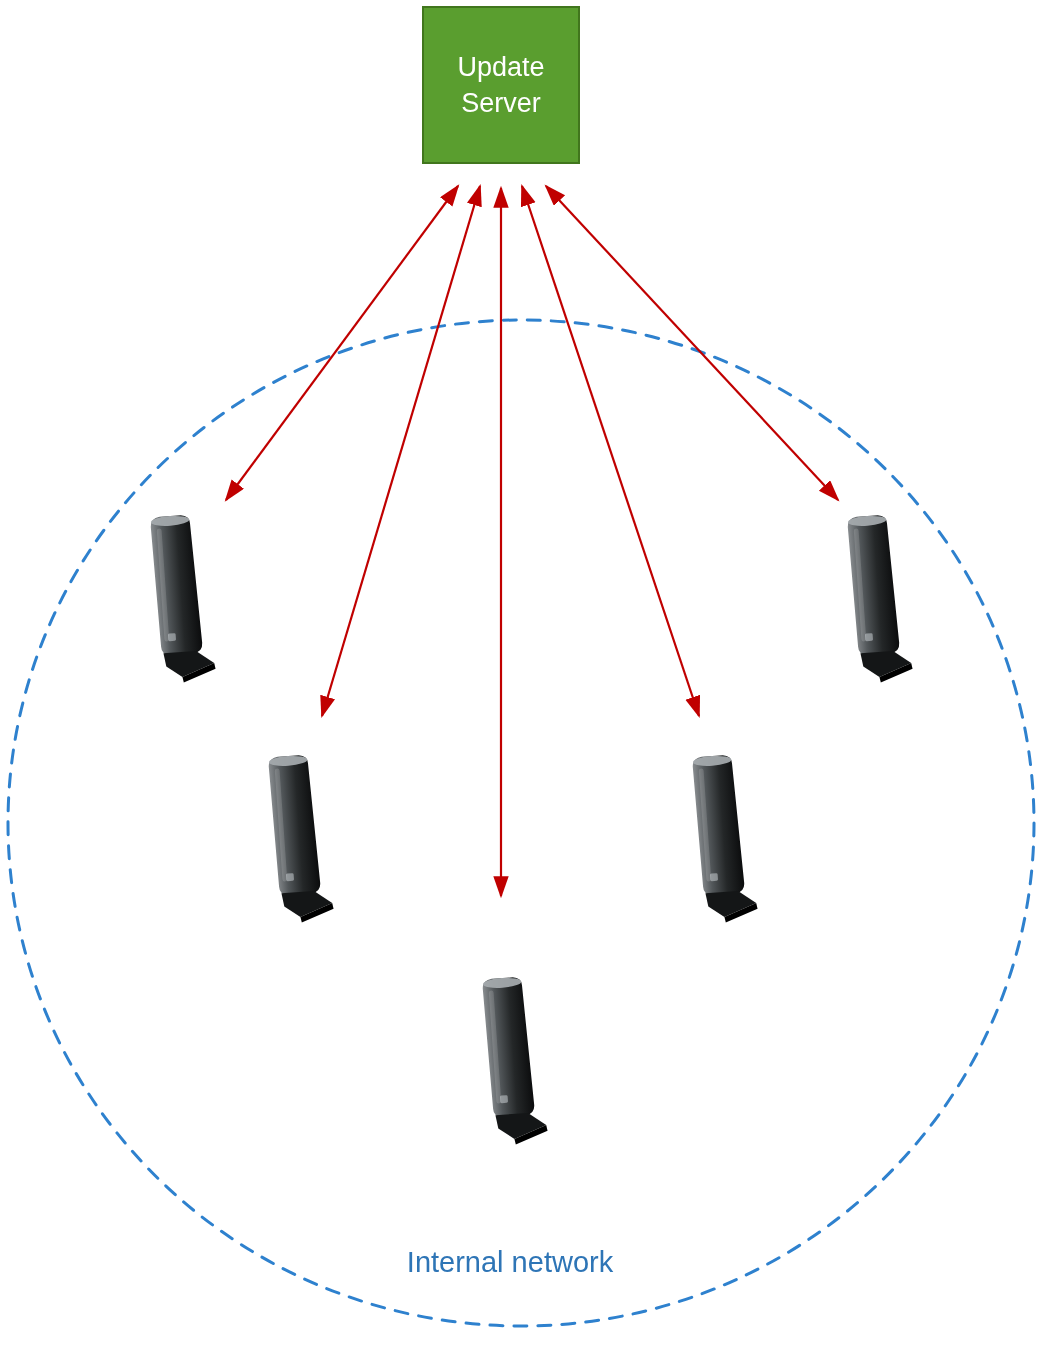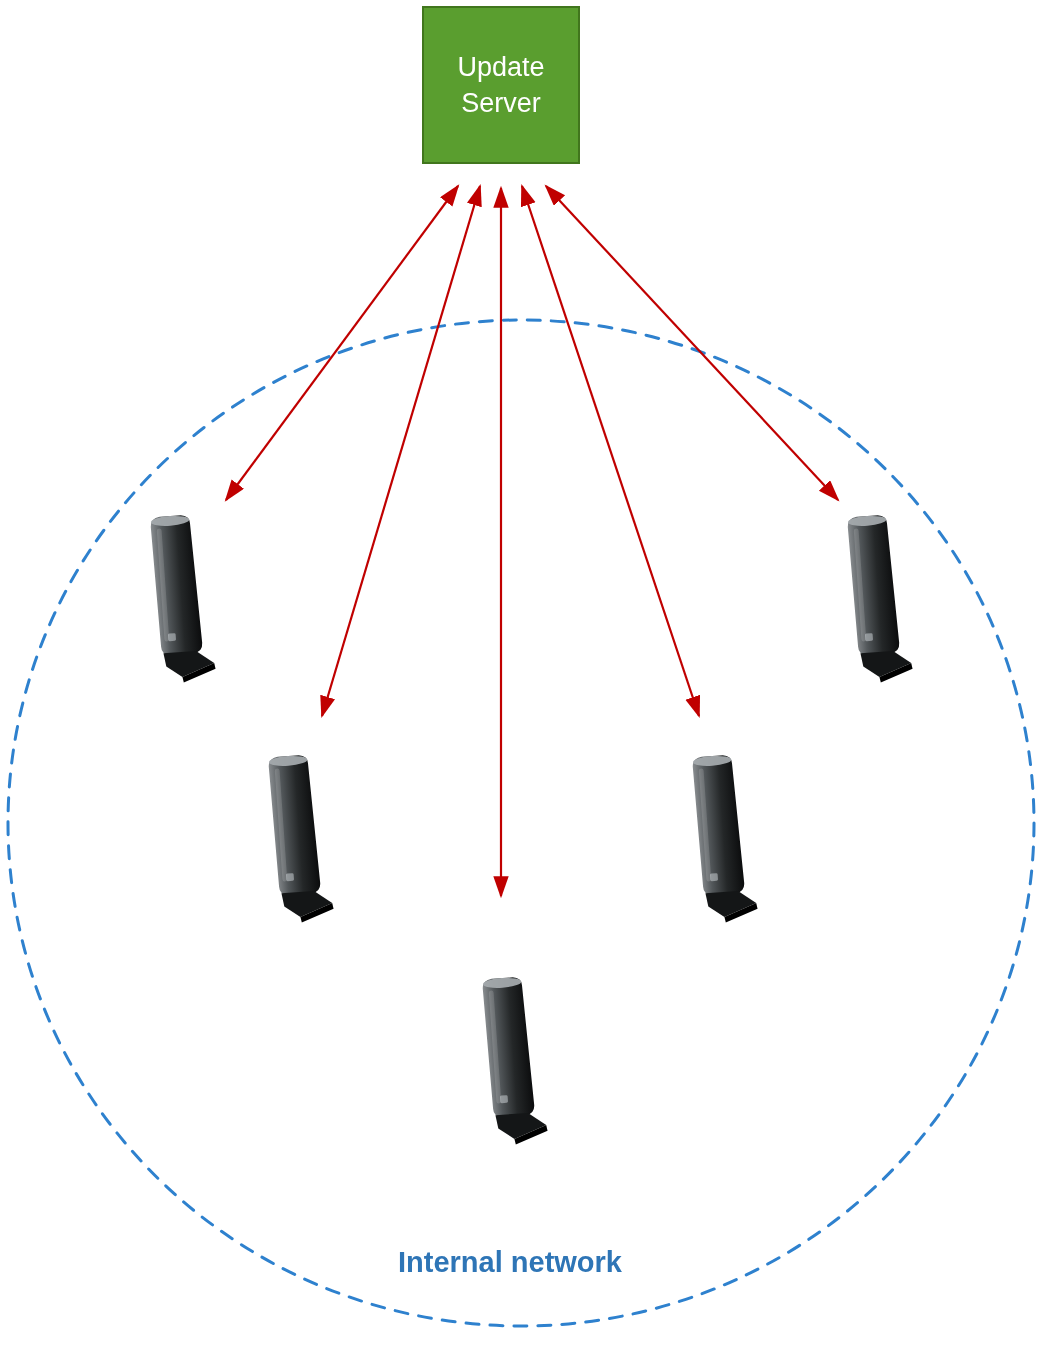--- a/index.html
+++ b/index.html
@@ -37,21 +37,21 @@
     line-height: 1.35;
     box-sizing: border-box;
     padding: 0 18px;
   }
   .net-label {
     position: absolute;
     left: 510px;
     top: 1246px;
     transform: translateX(-50%);
     font-size: 29px;
-    font-weight: bold;
+    font-weight: normal;
     color: #2E75B6;
     white-space: nowrap;
   }
 </style>
 </head>
 <body>
 
 <div class="canvas">
 
   <svg class="diagram-svg" width="1044" height="1360" viewBox="0 0 1044 1360">

